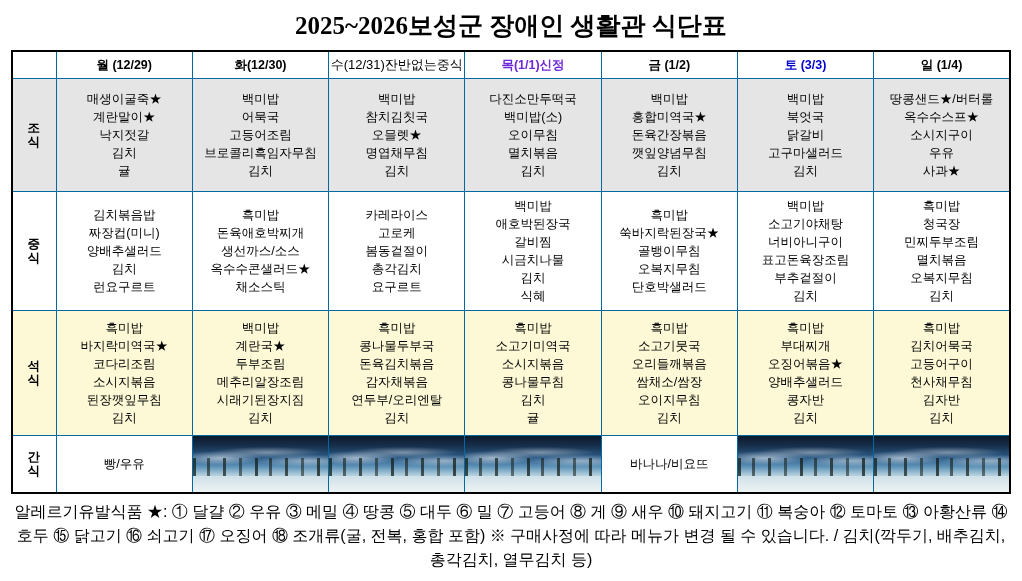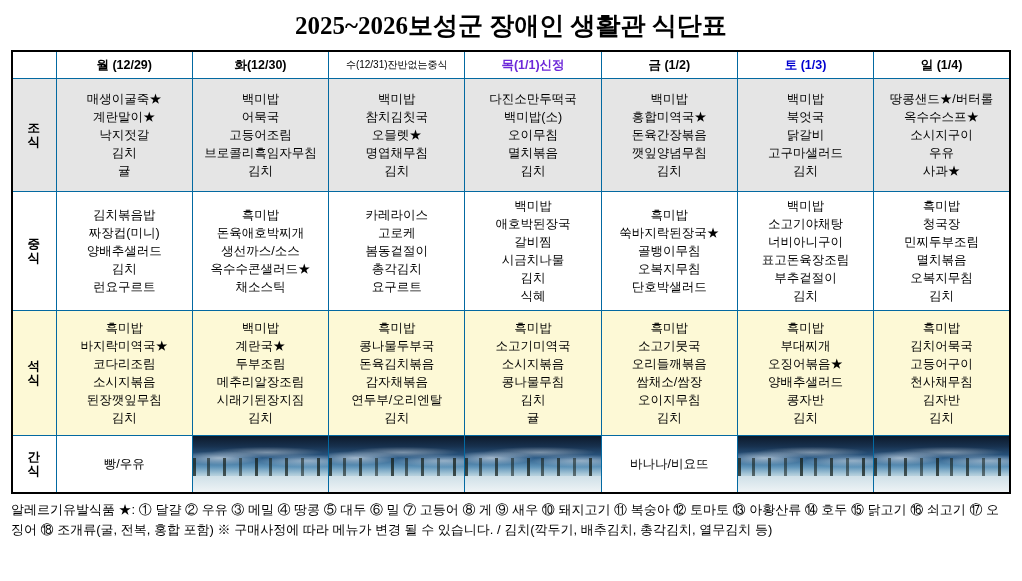--- a/index.html
+++ b/index.html
@@ -45,21 +45,21 @@
   .col-label { width: 44px; }
   .col-day { width: 136px; }
 
   thead th {
     height: 26px;
     font-size: 15px;
     font-weight: bold;
     background: #ffffff;
   }
   thead th.small {
-    font-size: 10px;
+    font-size: 13px;
     font-weight: normal;
   }
   thead th.hol-red { color: #6d28d9; }
   thead th.sat-blue { color: #0000d0; }
   thead th.sun-red { color: #000000; }
 
   .rowlabel {
     font-size: 17px;
     font-weight: bold;
     letter-spacing: 1px;
@@ -125,23 +125,23 @@
         rgba(20,30,25,0.75) 0 3px, rgba(0,0,0,0) 3px 14px,
         rgba(20,30,25,0.6) 14px 17px, rgba(0,0,0,0) 17px 30px,
         rgba(20,30,25,0.7) 30px 33px, rgba(0,0,0,0) 33px 46px,
         rgba(20,30,25,0.55) 46px 49px, rgba(0,0,0,0) 49px 62px);
     background-size: 62px 100%;
   }
 
   .legend {
     width: 1000px;
     margin: 6px auto 0 auto;
-    font-size: 13px;
+    font-size: 16px;
     line-height: 1.5;
-    text-align: left;
+    text-align: center;
   }
 </style>
 </head>
 <body>
 
 <div id="page">
 
   <div class="title">2025~2026보성군 장애인 생활관 식단표</div>
 
   <table class="menu">
@@ -156,21 +156,21 @@
         <col class="col-day">
     </colgroup>
     <thead>
       <tr>
         <th></th>
         <th>월 (12/29)</th>
         <th>화(12/30)</th>
         <th class="small">수(12/31)잔반없는중식</th>
         <th class="hol-red">목(1/1)신정</th>
         <th>금 (1/2)</th>
-        <th class="sat-blue">토 (1/3)</th>
+        <th class="sat-blue">토 (3/3)</th>
         <th class="sun-red">일 (1/4)</th>
       </tr>
     </thead>
     <tbody>
 
       <tr class="breakfast">
         <td class="rowlabel">
             <span>조</span>
             <span>식</span>
           </td>

